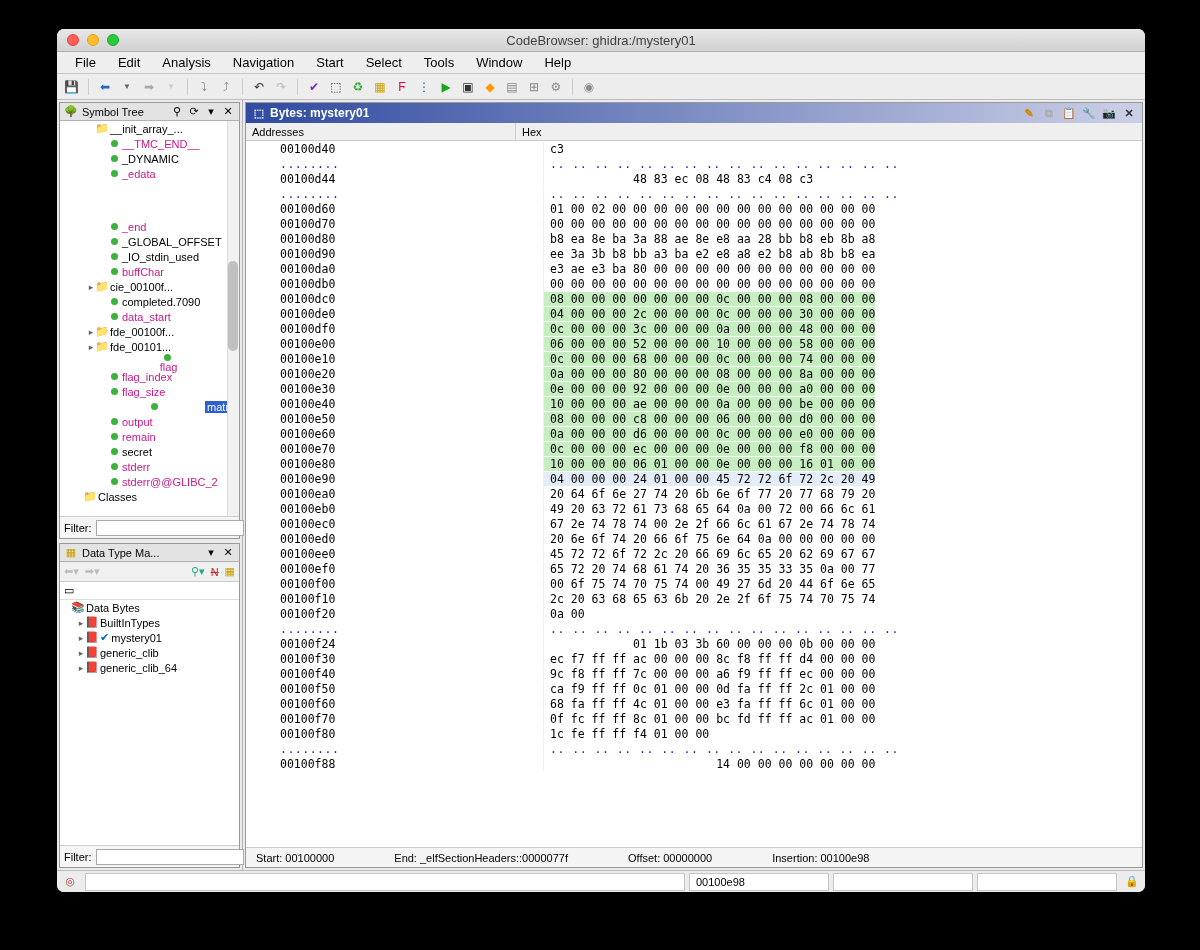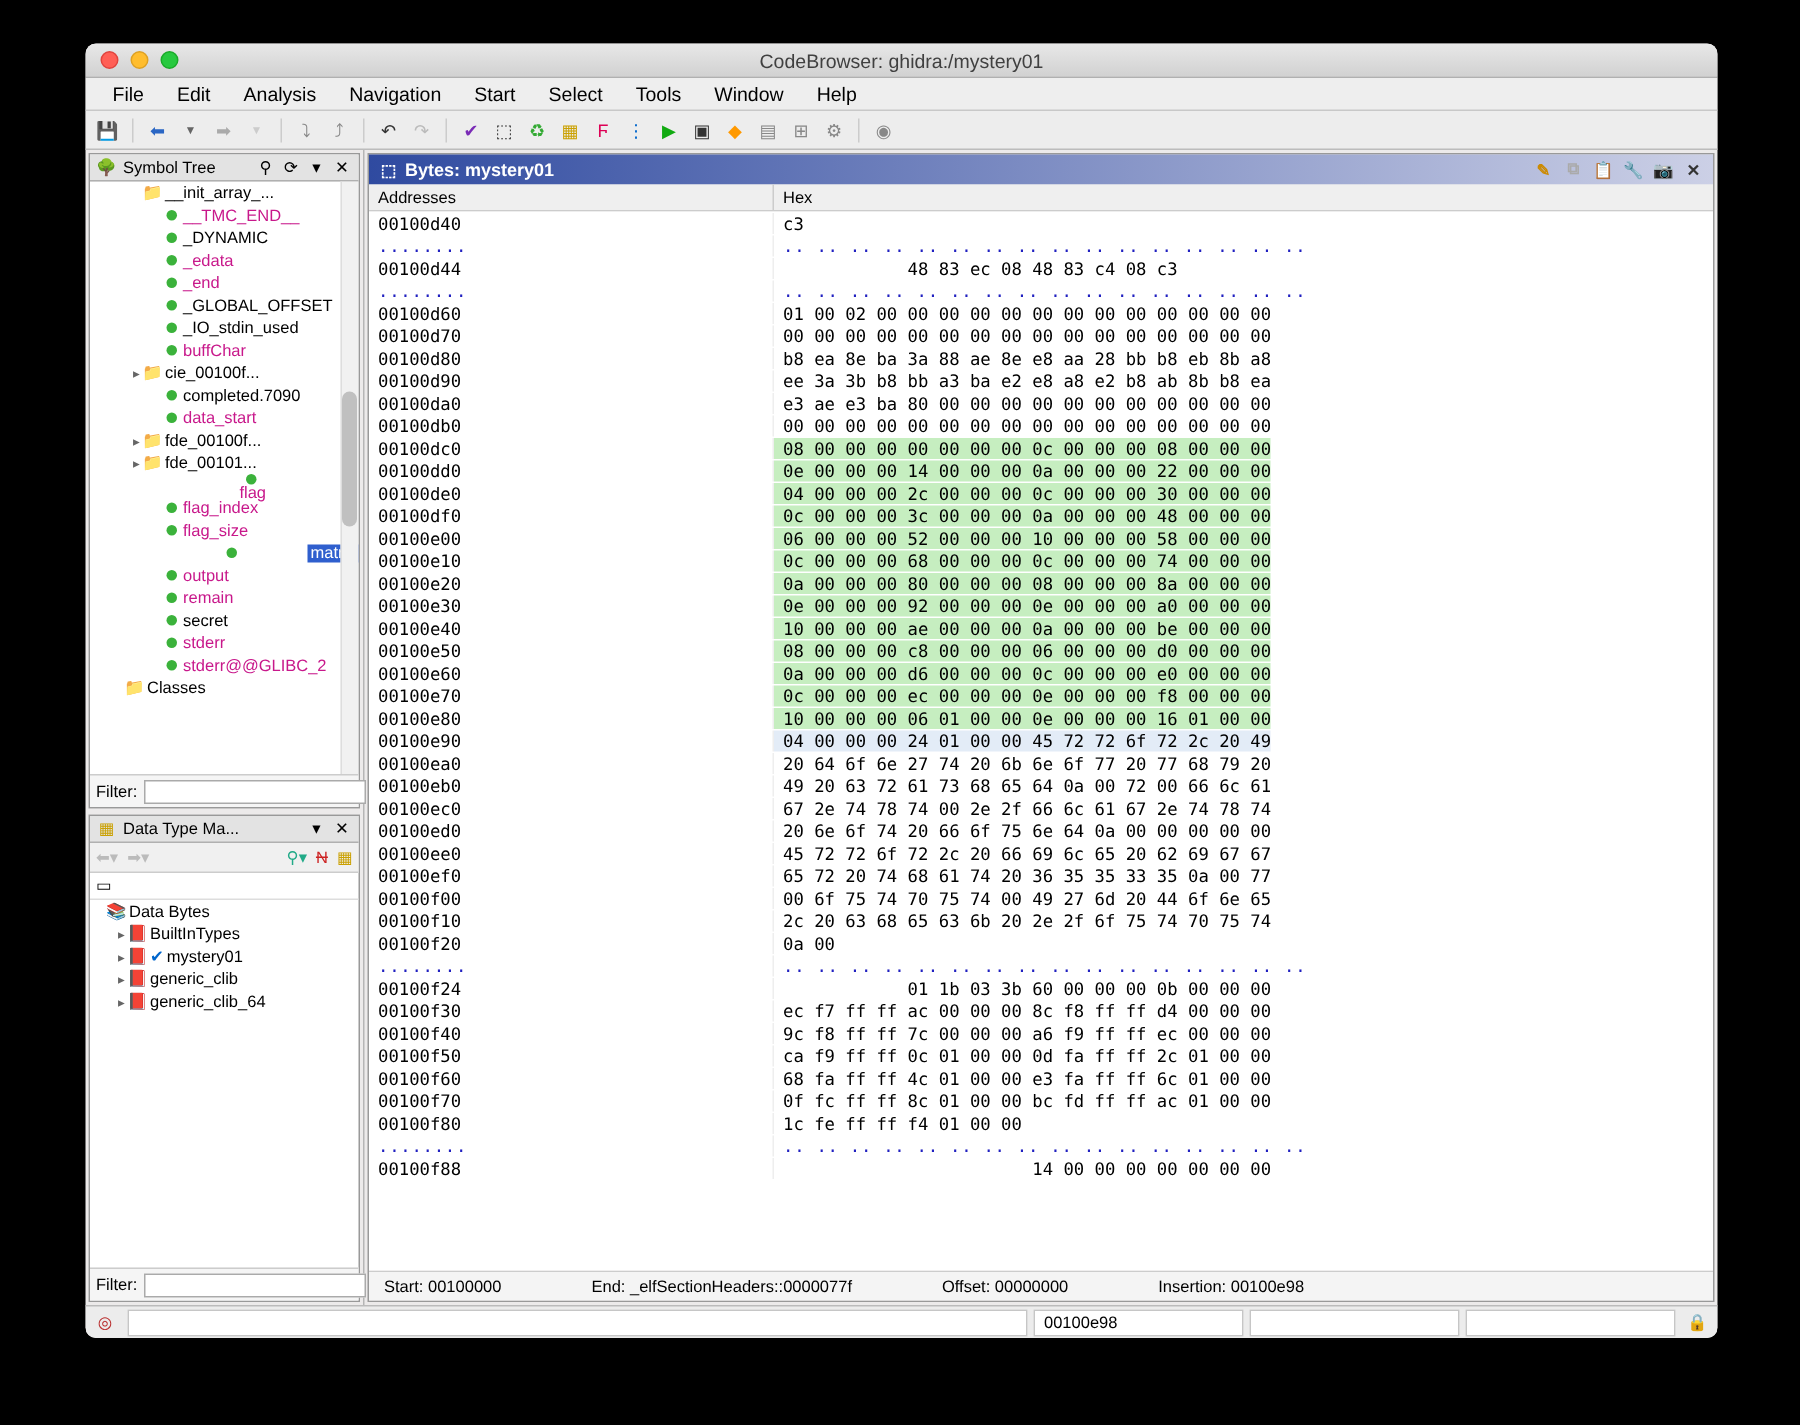--- a/index.html
+++ b/index.html
@@ -39,21 +39,21 @@
   .dtm-toolbar { height:20px; display:flex; align-items:center; padding:0 4px; gap:6px; border-bottom:1px solid #ccc; background:#f0f0f0; font-size:11px; color:#666; }
   .bytes-panel { flex:1; display:flex; flex-direction:column; margin:2px; border:1px solid #999; }
   .bytes-hdr { height:20px; background: linear-gradient(to right, #2f4aa0, #ccd0e6); display:flex; align-items:center; padding:0 6px; color:#fff; font-weight:bold; font-size:12px; }
   .bytes-hdr .spacer { flex:1; }
   .bytes-hdr .hdr-icons { display:flex; gap:6px; }
   .bytes-cols { height:18px; background:#efefef; border-bottom:1px solid #ccc; display:flex; font-size:11px; }
   .bytes-cols .c-addr { width:270px; padding-left:6px; display:flex; align-items:center; border-right:1px solid #ccc; }
   .bytes-cols .c-hex { flex:1; padding-left:6px; display:flex; align-items:center; }
   .bytes-body { flex:1; overflow:auto; font-family: "Menlo","Consolas",monospace; font-size:11.5px; background:#fff; position:relative; }
   .hex-row { display:flex; height:15px; align-items:center; }
-  .hex-addr { width:270px; padding-left:6px; color:#000; white-space:pre; border-right:1px solid #eee; }
+  .hex-addr { width:270px; padding-left:6px; color:#000; white-space:pre; border-right:1px solid #eee;margin-left:28px; }
   .hex-data { padding-left:6px; white-space:pre; font-family:"Menlo","Consolas",monospace; }
   .hl-green { background:#c6eec0; }
   .hl-light { background:#e3ecf7; }
   .dots-row .hex-addr, .dots-row .hex-data { color:#2020c0; letter-spacing:.5px; }
   .bytes-status { height:20px; border-top:1px solid #ccc; background:#f4f4f4; display:flex; align-items:center; font-size:11px; padding:0 10px; }
   .bytes-status span { margin-right:60px; }
   .app-status { height:22px; border-top:1px solid #bbb; background:#ececec; display:flex; align-items:center; }
   .app-status .cell { border:1px solid #c6c6c6; height:18px; margin:2px; display:flex; align-items:center; padding:0 6px; font-size:11px; background:#fff; }
   .app-status .cell.wide { flex:1; }
   .app-status .cell.addr { width:140px; }
@@ -151,21 +151,21 @@
                 </span>
                 <span class=" ">_DYNAMIC</span>
               </div>
               <div class="tree-row" style="padding-left: 36px;">
                 <span class="twisty"></span>
                 <span class="icon">
                   <span class="bullet"></span>
                 </span>
                 <span class="magenta ">_edata</span>
               </div>
-              <div class="tree-row" style="padding-left: 36px;">
+              <div class="tree-row" style="padding-left: 36px; margin-top: 38px;">
                 <span class="twisty"></span>
                 <span class="icon">
                   <span class="bullet"></span>
                 </span>
                 <span class="magenta ">_end</span>
               </div>
               <div class="tree-row" style="padding-left: 36px;">
                 <span class="twisty"></span>
                 <span class="icon">
                   <span class="bullet"></span>
@@ -411,24 +411,20 @@
             </div>
             <div class="hex-row">
               <div class="hex-addr">00100db0</div>
               <div class="hex-data">00 00 00 00 00 00 00 00 00 00 00 00 00 00 00 00</div>
             </div>
             <div class="hex-row">
               <div class="hex-addr">00100dc0</div>
               <div class="hex-data hl-green">08 00 00 00 00 00 00 00 0c 00 00 00 08 00 00 00</div>
             </div>
             <div class="hex-row">
-              <div class="hex-addr">00100dd0</div>
-              <div class="hex-data hl-green">0e 00 00 00 14 00 00 00 0a 00 00 00 22 00 00 00</div>
-            </div>
-            <div class="hex-row">
               <div class="hex-addr">00100de0</div>
               <div class="hex-data hl-green">04 00 00 00 2c 00 00 00 0c 00 00 00 30 00 00 00</div>
             </div>
             <div class="hex-row">
               <div class="hex-addr">00100df0</div>
               <div class="hex-data hl-green">0c 00 00 00 3c 00 00 00 0a 00 00 00 48 00 00 00</div>
             </div>
             <div class="hex-row">
               <div class="hex-addr">00100e00</div>
               <div class="hex-data hl-green">06 00 00 00 52 00 00 00 10 00 00 00 58 00 00 00</div>

